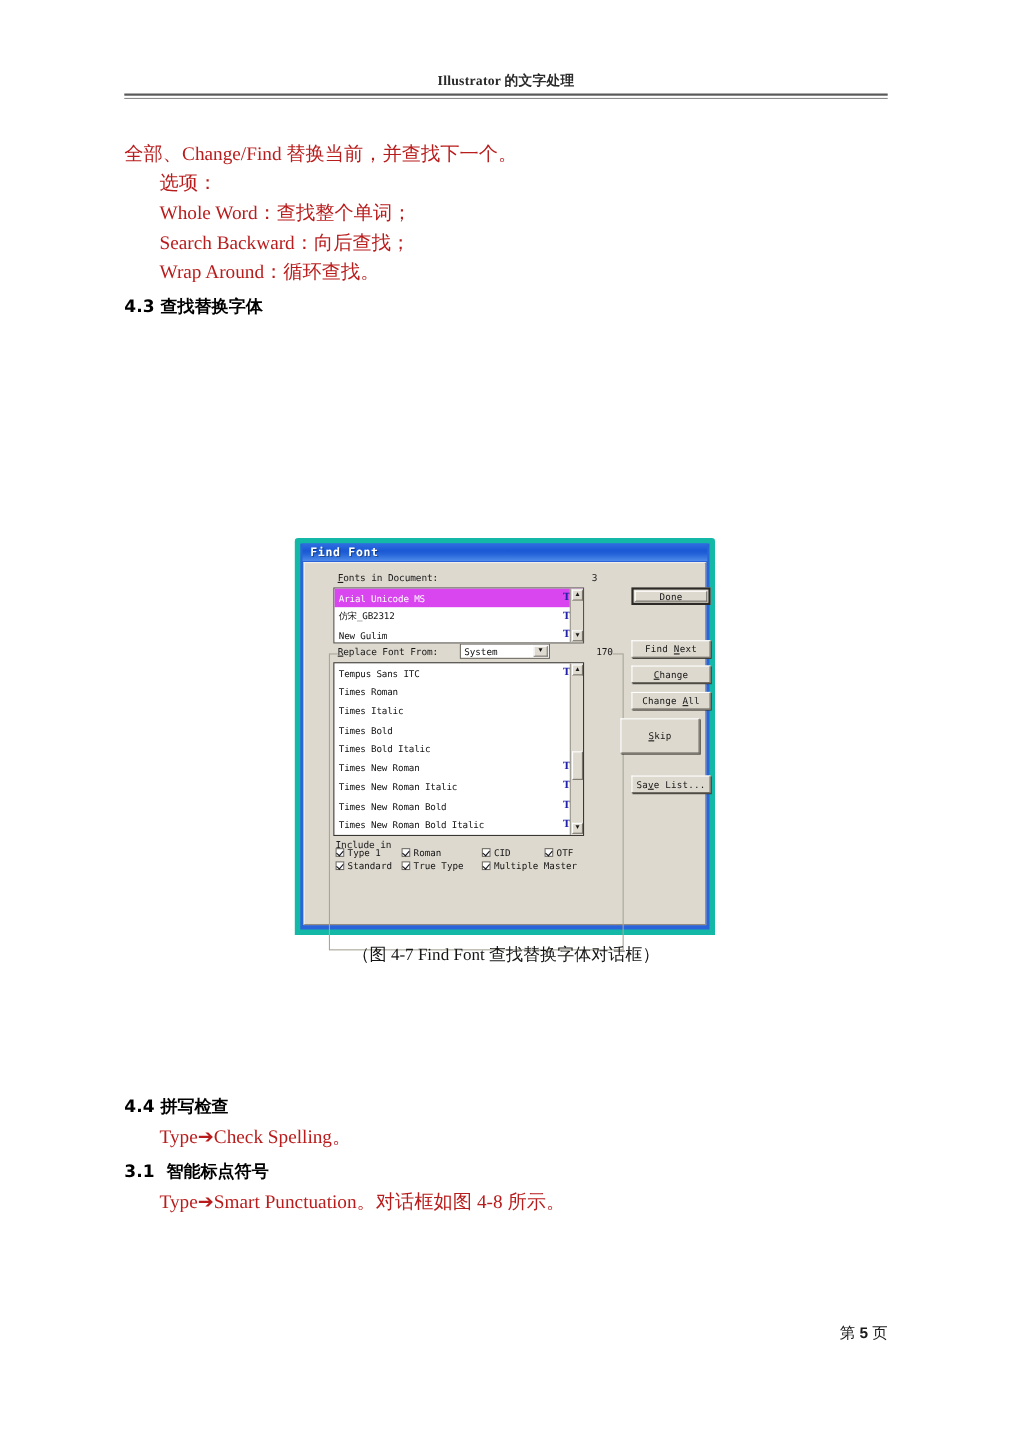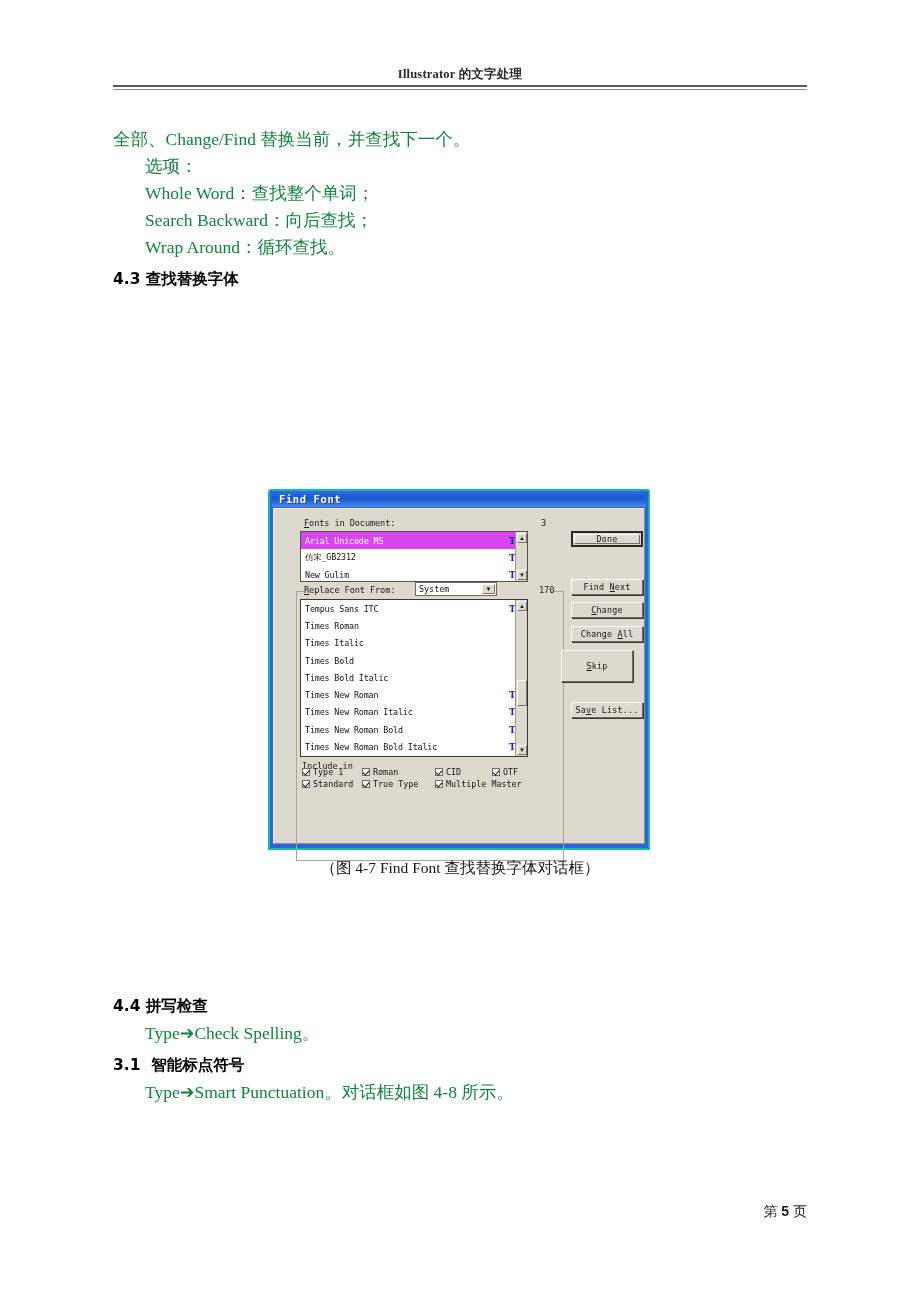--- a/index.html
+++ b/index.html
@@ -54,21 +54,21 @@
   .body-block {
     position: absolute;
     left: 113px;
     top: 126px;
     width: 700px;
   }
   .line {
     font-size: 17.5px;
     line-height: 27px;
     white-space: pre;
-    color: #15803d;
+    color: #b91c1c;
   }
   .line.ind1 { padding-left: 32px; }
 
   h3.sec-head {
     margin: 6px 0 2px 0;
     font-family: "DejaVu Sans", "Liberation Sans", sans-serif;
     font-size: 15.5px;
     font-weight: bold;
     line-height: 24px;
     color: #000;
@@ -81,21 +81,21 @@
     left: 268px;
     top: 489px;
     width: 382px;
     height: 361px;
   }
   .dialog {
     width: 100%;
     height: 100%;
     box-sizing: border-box;
     background: #2b63d8;
-    border: 2px solid #14b8a6;
+    border: 5px solid #14b8a6;
     border-radius: 3px 3px 0 0;
     padding: 0 2px 2px 2px;
     box-sizing: border-box;
     position: relative;
   }
   .titlebar {
     height: 16px;
     background: linear-gradient(to bottom,
         #2f6fe0 0%, #1a58d4 42%, #2363d8 60%, #4f8ae8 100%);
     display: flex;

